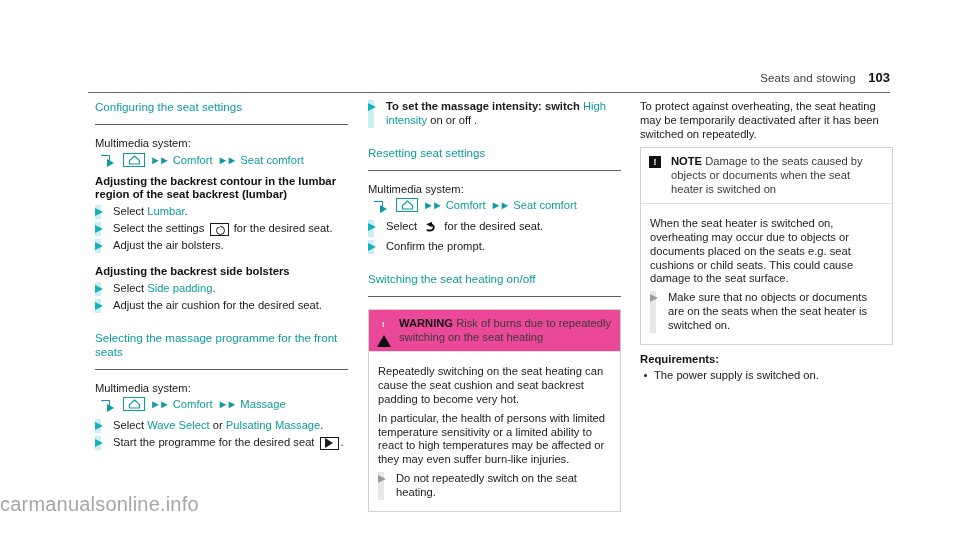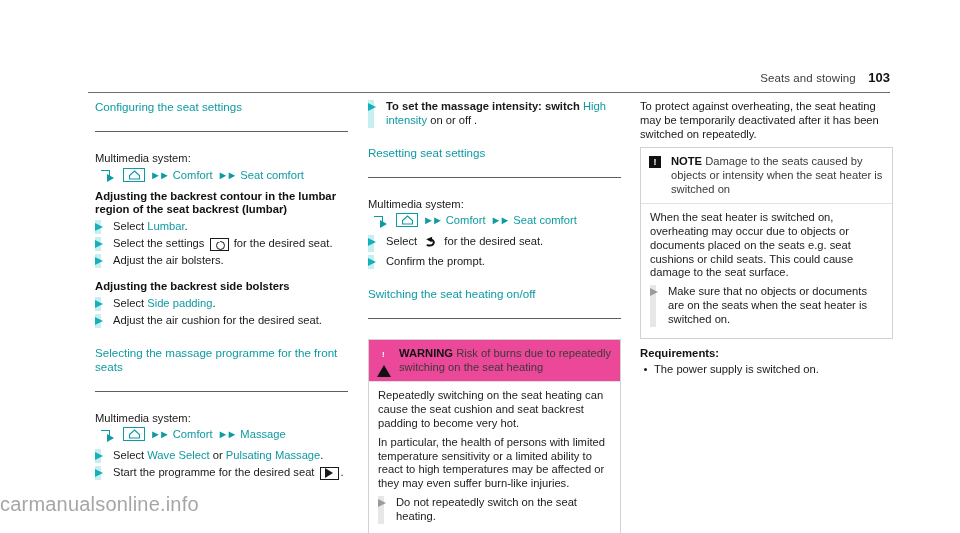--- a/index.html
+++ b/index.html
@@ -33,23 +33,23 @@
   .col { position:absolute; top:100px; }
   .col-1 { left:95px;  width:253px; }
   .col-2 { left:368px; width:253px; }
   .col-3 { left:640px; width:253px; }
 
   
   .h-section {
     color:#0d9aa2;
     font-size:11.6px;
     line-height:14px;
-    padding-bottom:17px;
+    padding-bottom:10px;
     border-bottom:1.2px solid #5e5e5e;
-    margin-bottom:20px;
+    margin-bottom:12px;
   }
   .h-sub {
     font-size:11.3px; font-weight:bold; color:#111;
     line-height:13.6px; margin-bottom:3px;
   }
 
   
   .p {
     font-size:11.2px; line-height:13.8px; color:#1a1a1a;
     margin-bottom:4px;
@@ -177,21 +177,21 @@
     width:12px;height:12px;background:#111;
     color:#fff; font-size:9px; font-weight:bold;
     display:flex;align-items:center;justify-content:center;
     line-height:1;
   }
   .notice-title {
     font-size:11.2px; line-height:13.6px; color:#3a3a3a;
   }
   .notice-title b { color:#111; font-weight:bold; }
   .notice-body {
-    padding:7px 9px 8px 9px;
+    padding:13px 9px 8px 9px;
     border-top:1px solid #e2e2e2;
   }
   .notice-body .p { color:#222; margin-bottom:5px; }
   .notice-body .p:last-child { margin-bottom:0; }
 
   
   .watermark {
     position:absolute; left:0; right:0; bottom:17px;
     font-size:20px; color:#a6a6a6;
     letter-spacing:.2px;
@@ -372,21 +372,21 @@
 
   <div class="col col-3">
 
     <div class="p">To protect against overheating, the seat heating may be temporarily deactivated after it has been switched on repeatedly.</div>
 
     <div class="notice">
       <div class="notice-head white">
         <span class="notice-ico">
           <span class="note-sq">!</span>
         </span>
-        <span class="notice-title"><b>NOTE</b><span> Damage to the seats caused by objects or intensity when the seat heater is switched on</span></span>
+        <span class="notice-title"><b>NOTE</b><span> Damage to the seats caused by objects or documents when the seat heater is switched on</span></span>
       </div>
       <div class="notice-body">
         <div class="p">When the seat heater is switched on, overheating may occur due to objects or documents placed on the seats e.g. seat cushions or child seats. This could cause damage to the seat surface.</div>
         <div class="bullet-item gray">
           <span class="bar"></span>
           <span class="tri"></span>
           <span>Make sure that no objects or documents are on the seats when the seat heater is switched on.</span>
         </div>
       </div>
     </div>

